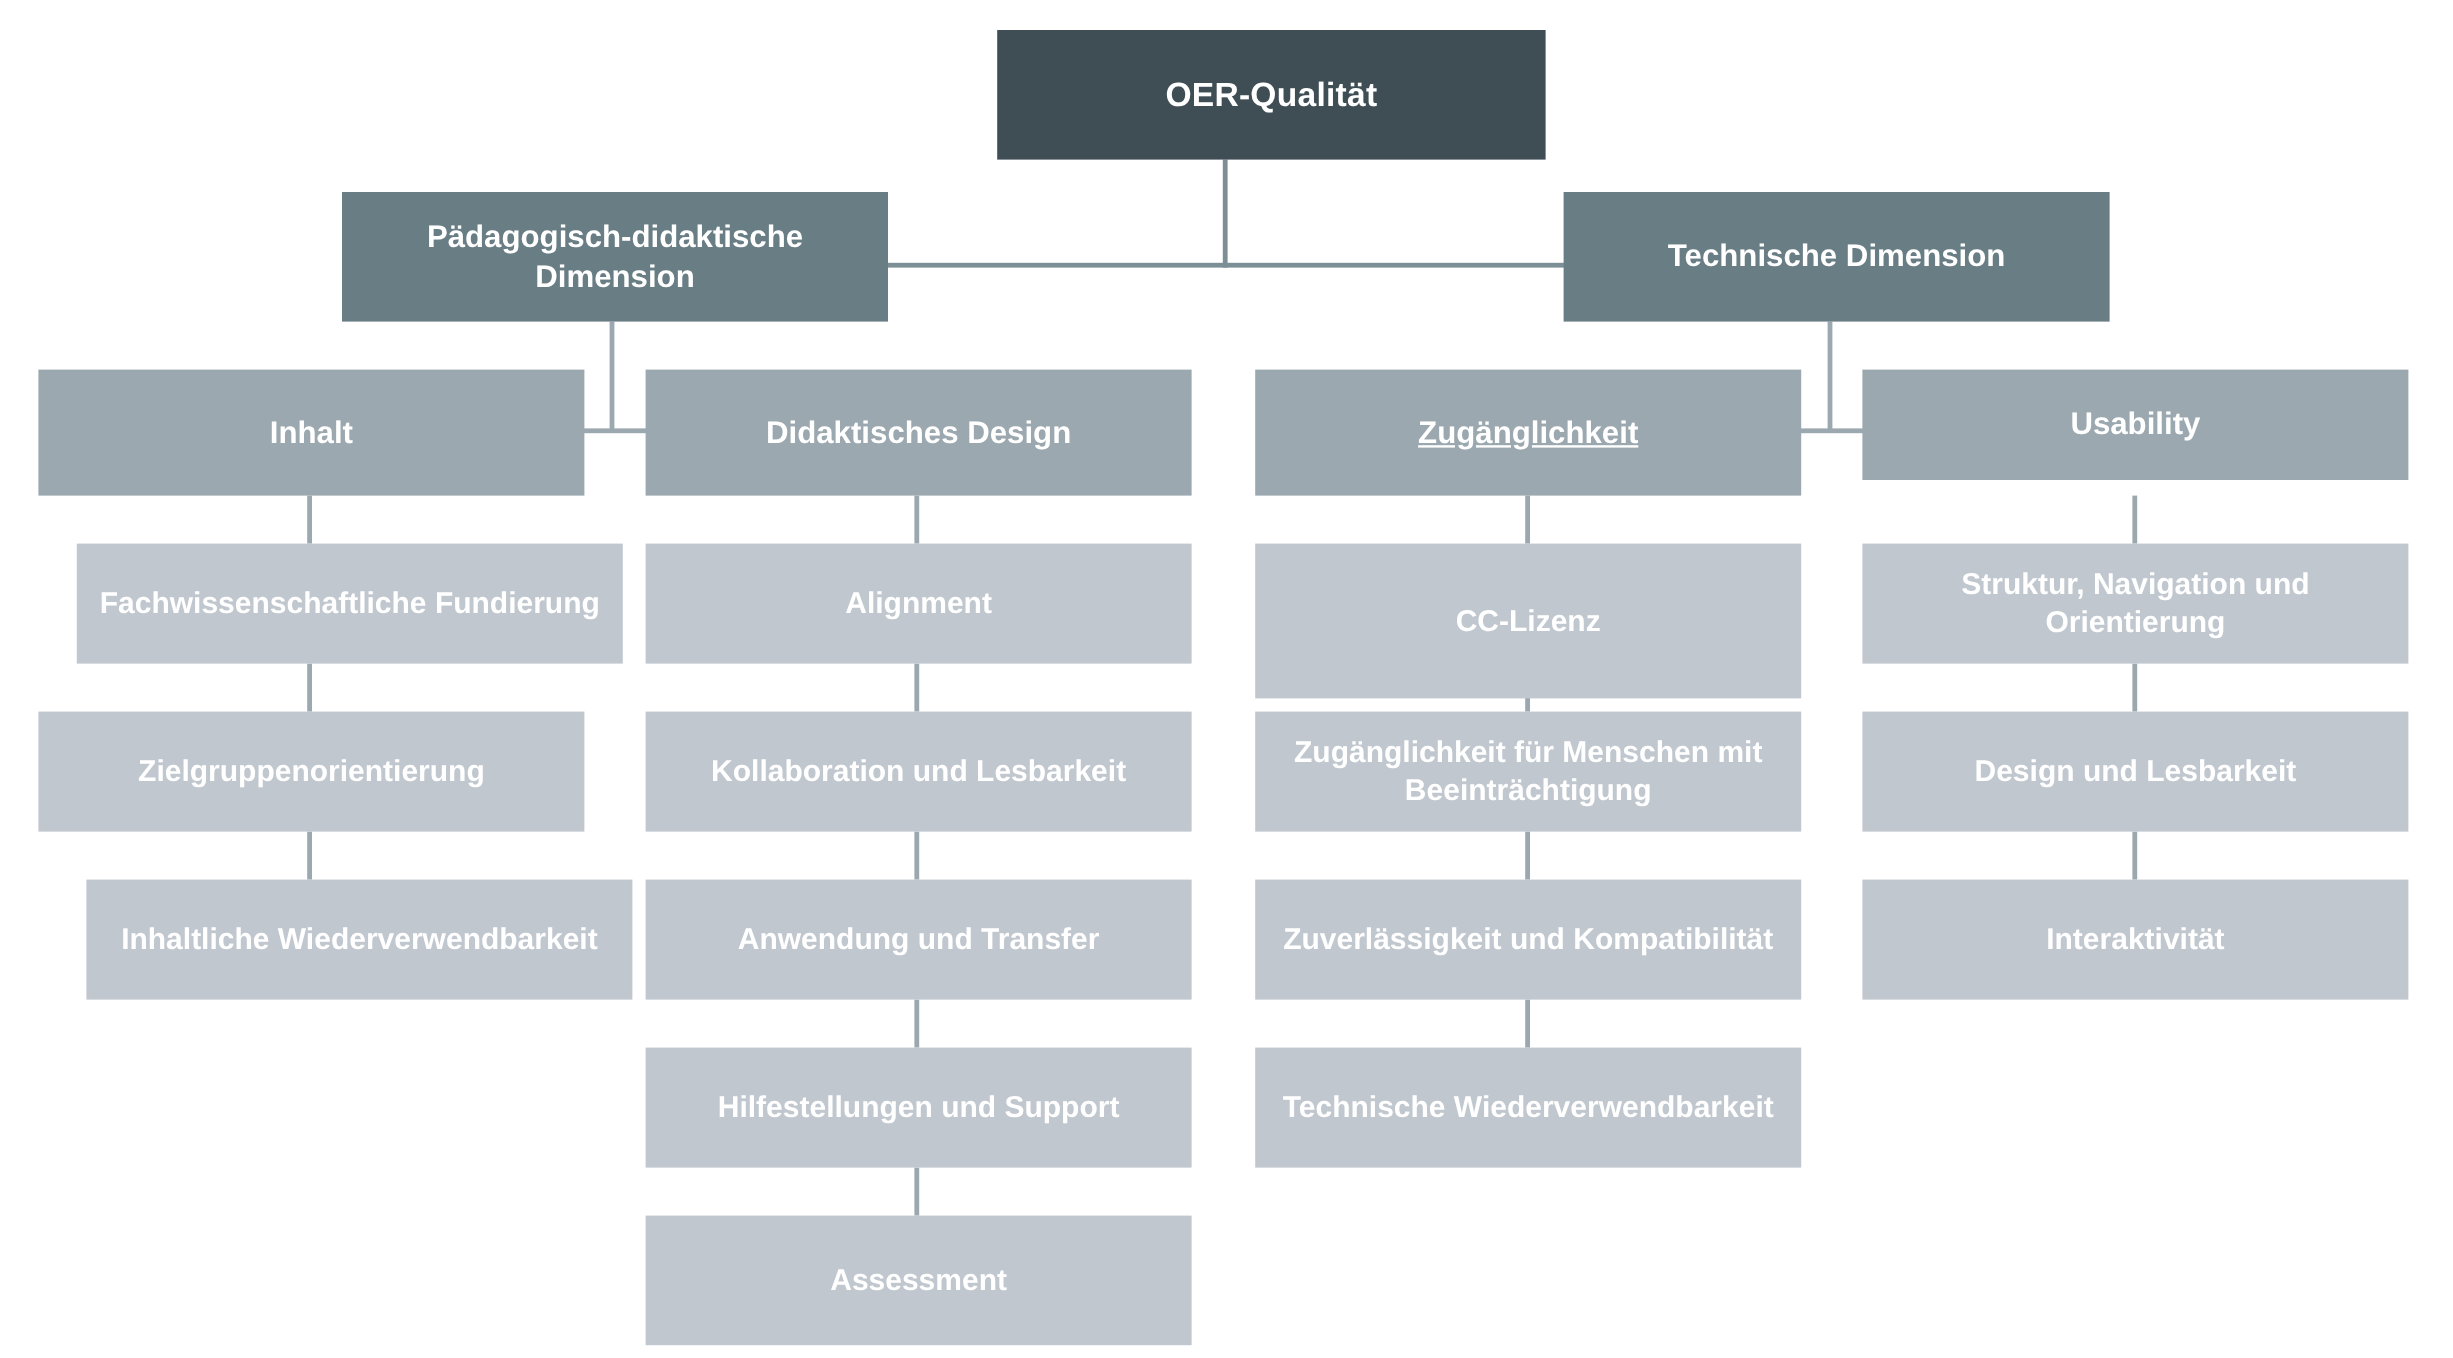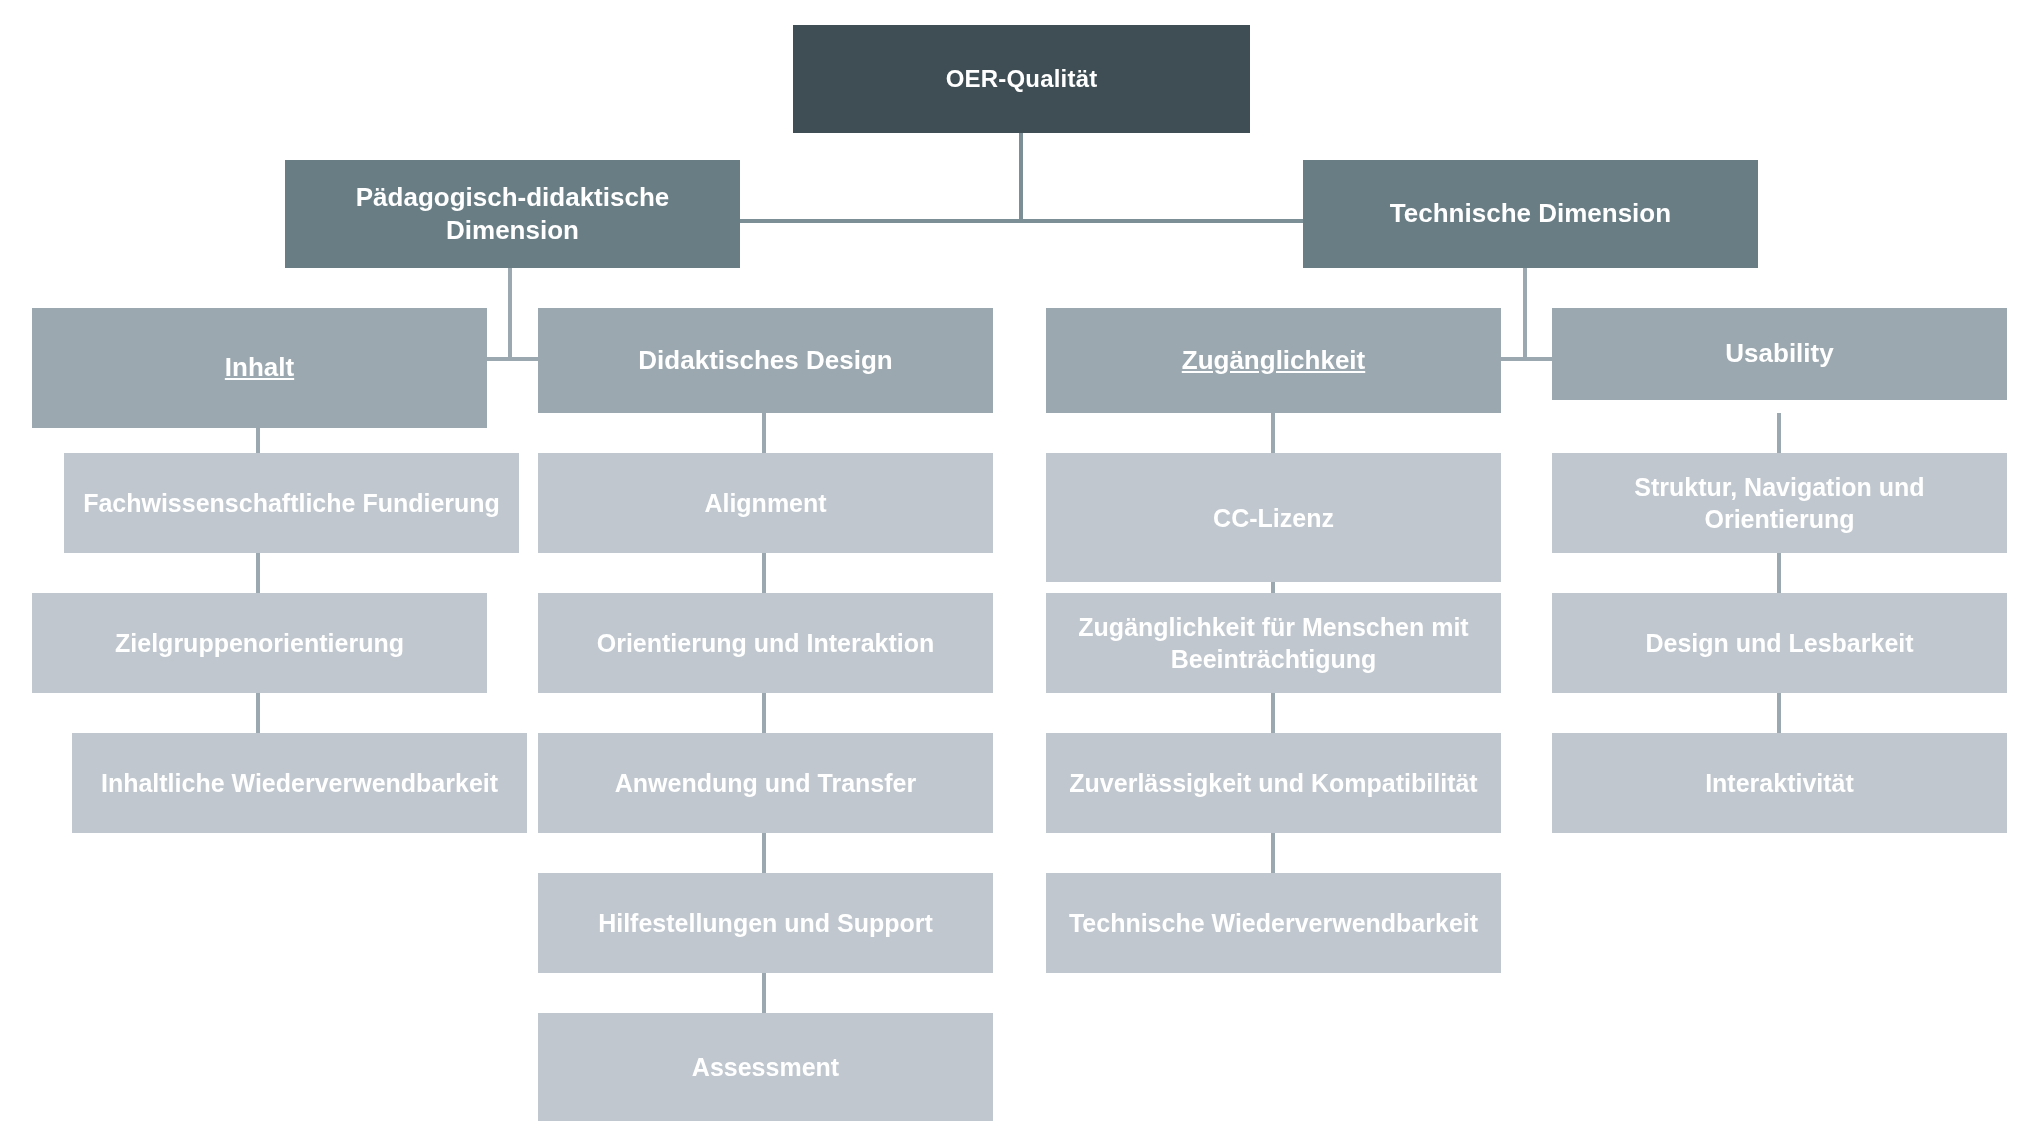--- a/index.html
+++ b/index.html
@@ -20,21 +20,21 @@
     display: flex;
     align-items: center;
     justify-content: center;
     text-align: center;
     color: #ffffff;
     font-weight: bold;
     line-height: 1.28;
     padding: 4px 10px;
     z-index: 5;
   }
-  .lvl1 { background: #3f4e55; font-size: 24px; letter-spacing: .2px; }
+  .lvl1 { background: #3f4e55; font-size: 28px; letter-spacing: .2px; margin-left: 38px; }
   .lvl2 { background: #697d85; font-size: 26px; }
   .lvl3 { background: #9ba8af; font-size: 26px; }
   .lvl4 { background: #c0c7ce; font-size: 25px; }
   .connector {
     position: absolute;
     background: #9ba8af;
     z-index: 1;
   }
   .connector.dark { background: #7c8f97; }
 </style>
@@ -74,31 +74,31 @@
 
   <div class="connector" style="left:1777px; top:413px; width:4px; height:40px;"></div>
   <div class="connector" style="left:1777px; top:553px; width:4px; height:40px;"></div>
   <div class="connector" style="left:1777px; top:693px; width:4px; height:40px;"></div>
 
   <div class="node lvl1" style="left:793px; top:25px; width:457px; height:108px;">OER-Qualität</div>
 
   <div class="node lvl2" style="left:285px; top:160px; width:455px; height:108px;">Pädagogisch-didaktische Dimension</div>
   <div class="node lvl2" style="left:1303px; top:160px; width:455px; height:108px;">Technische Dimension</div>
 
-  <div class="node lvl3" style="left:32px; top:308px; width:455px; height:120px;text-decoration:underline;">Inhalt</div>
+  <div class="node lvl3" style="left:32px; top:308px; width:455px; height:105px;">Inhalt</div>
   <div class="node lvl3" style="left:538px; top:308px; width:455px; height:105px;">Didaktisches Design</div>
   <div class="node lvl3" style="left:1046px; top:308px; width:455px; height:105px;text-decoration:underline;">Zugänglichkeit</div>
   <div class="node lvl3" style="left:1552px; top:308px; width:455px; height:92px;">Usability</div>
 
   <div class="node lvl4" style="left:32px; top:453px; width:455px; height:100px;margin-left:32px;">Fachwissenschaftliche Fundierung</div>
   <div class="node lvl4" style="left:32px; top:593px; width:455px; height:100px;">Zielgruppenorientierung</div>
   <div class="node lvl4" style="left:36px; top:733px; width:455px; height:100px;margin-left:36px;">Inhaltliche Wiederverwendbarkeit</div>
 
   <div class="node lvl4" style="left:538px; top:453px; width:455px; height:100px;">Alignment</div>
-  <div class="node lvl4" style="left:538px; top:593px; width:455px; height:100px;">Orientierung und Interaktion</div>
+  <div class="node lvl4" style="left:538px; top:593px; width:455px; height:100px;">Kollaboration und Lesbarkeit</div>
   <div class="node lvl4" style="left:538px; top:733px; width:455px; height:100px;">Anwendung und Transfer</div>
   <div class="node lvl4" style="left:538px; top:873px; width:455px; height:100px;">Hilfestellungen und Support</div>
   <div class="node lvl4" style="left:538px; top:1013px; width:455px; height:108px;">Assessment</div>
 
   <div class="node lvl4" style="left:1046px; top:453px; width:455px; height:129px;">CC-Lizenz</div>
   <div class="node lvl4" style="left:1046px; top:593px; width:455px; height:100px;">Zugänglichkeit für Menschen mit Beeinträchtigung</div>
   <div class="node lvl4" style="left:1046px; top:733px; width:455px; height:100px;">Zuverlässigkeit und Kompatibilität</div>
   <div class="node lvl4" style="left:1046px; top:873px; width:455px; height:100px;">Technische Wiederverwendbarkeit</div>
 
   <div class="node lvl4" style="left:1552px; top:453px; width:455px; height:100px;">Struktur, Navigation und Orientierung</div>

